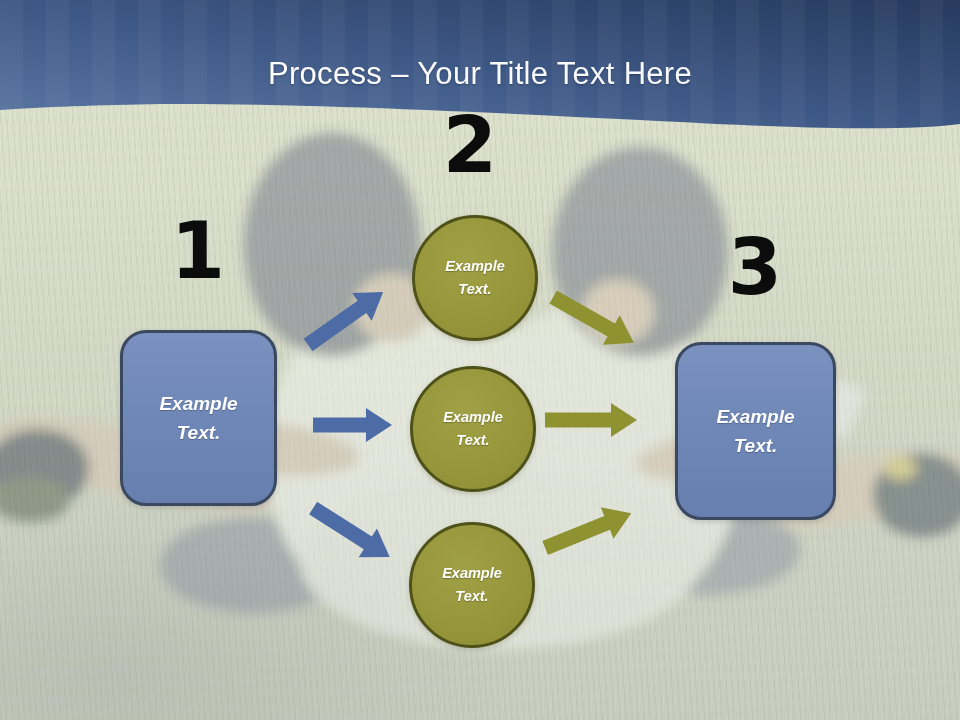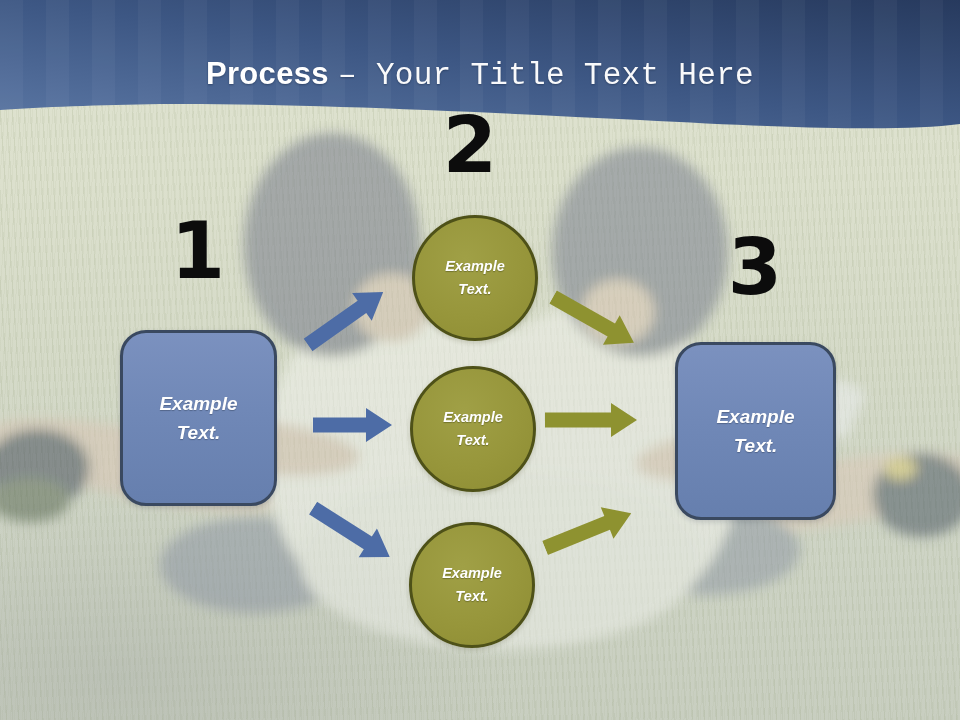--- a/index.html
+++ b/index.html
@@ -17,22 +17,22 @@
       linear-gradient(180deg,#dfe3d0 0%,#dce0cd 25%,#d5dac8 50%,#cfd5c6 72%,#c8cec0 100%);
   }
   .photo{position:absolute;left:0;top:0;}
   
   .header-wave{position:absolute;left:0;top:0;}
   .title{
     position:absolute;left:0;top:56px;width:100%;text-align:center;
     color:#fff;font-size:31px;letter-spacing:.3px;
     text-shadow:0 1px 2px rgba(10,20,40,.35);
   }
-  .title .tb{font-weight:700;margin-right:.30em;}
-  .title .tr{font-weight:400;opacity:.97;font-family:Liberation Mono, monospace;}
+  .title .tb{font-weight:400;margin-right:.30em;}
+  .title .tr{font-weight:400;opacity:.97;}
   
   .num{
     position:absolute;width:64px;text-align:center;line-height:1;
     font-family:"DejaVu Sans",sans-serif;font-weight:700;
     font-size:78px;color:#0c0c0c;
   }
   .num1{left:166px;top:212px;}
   .num2{left:438px;top:106px;}
   .num3{left:723px;top:228px;}
   

